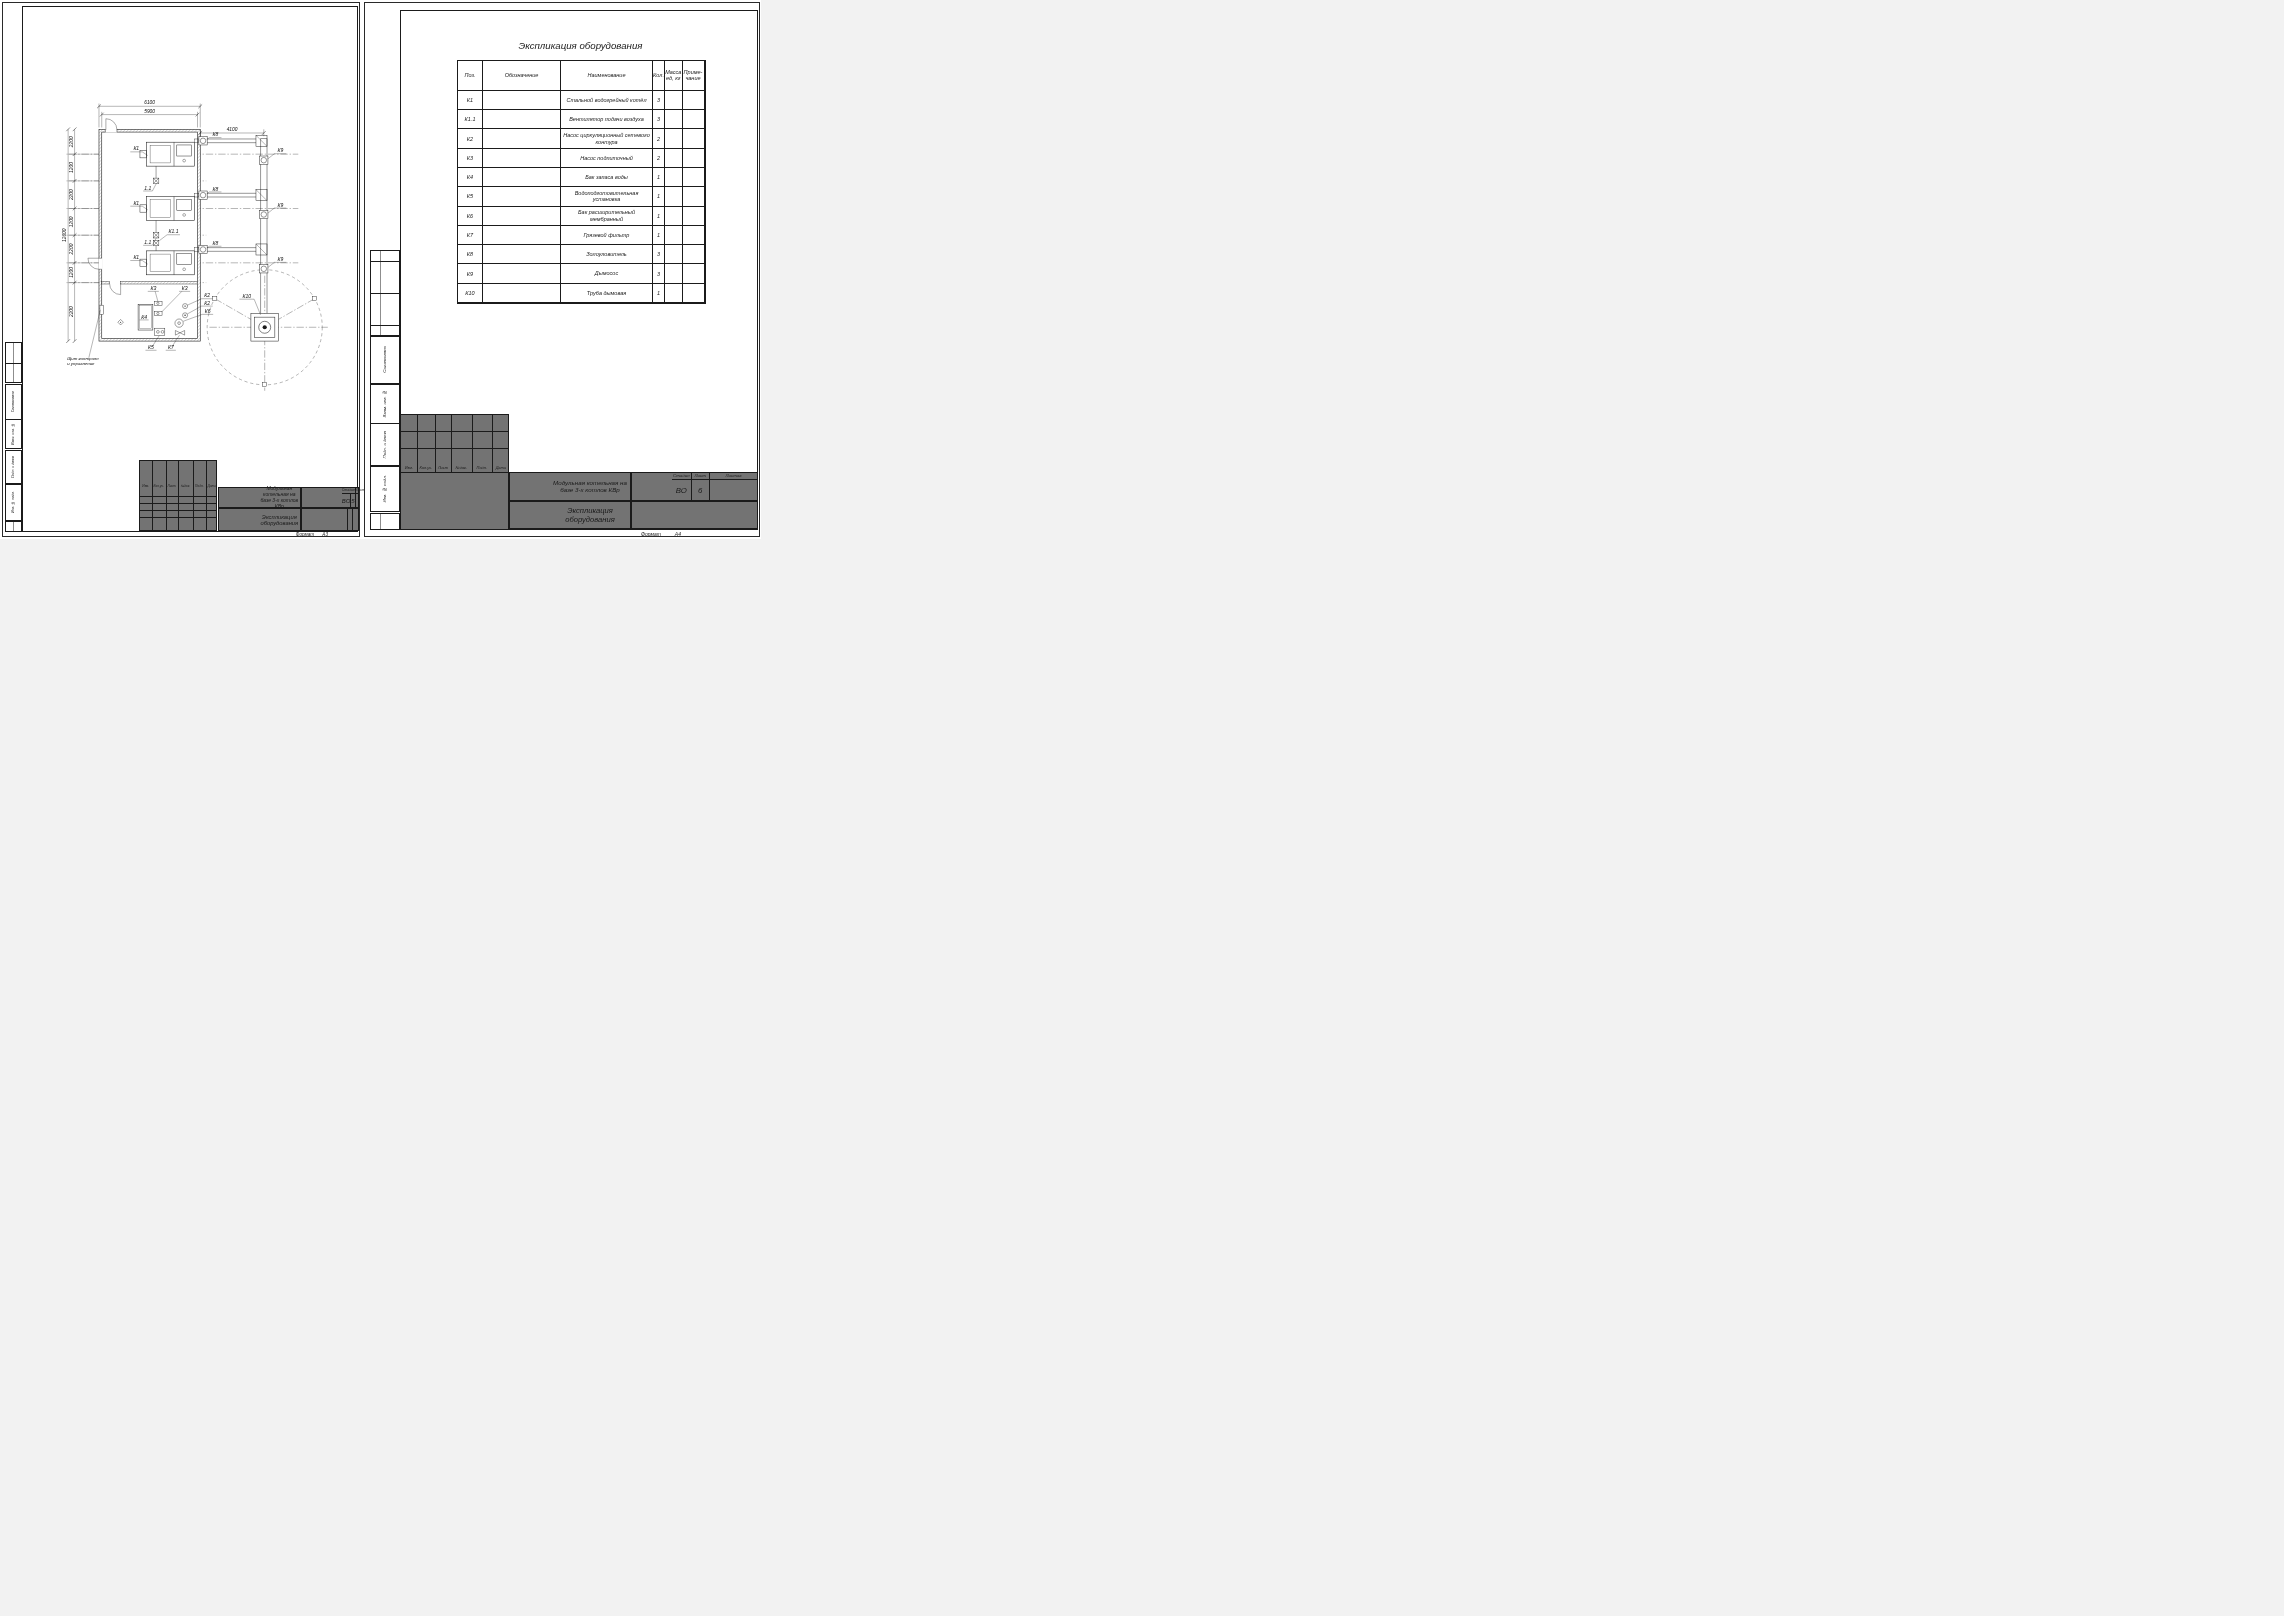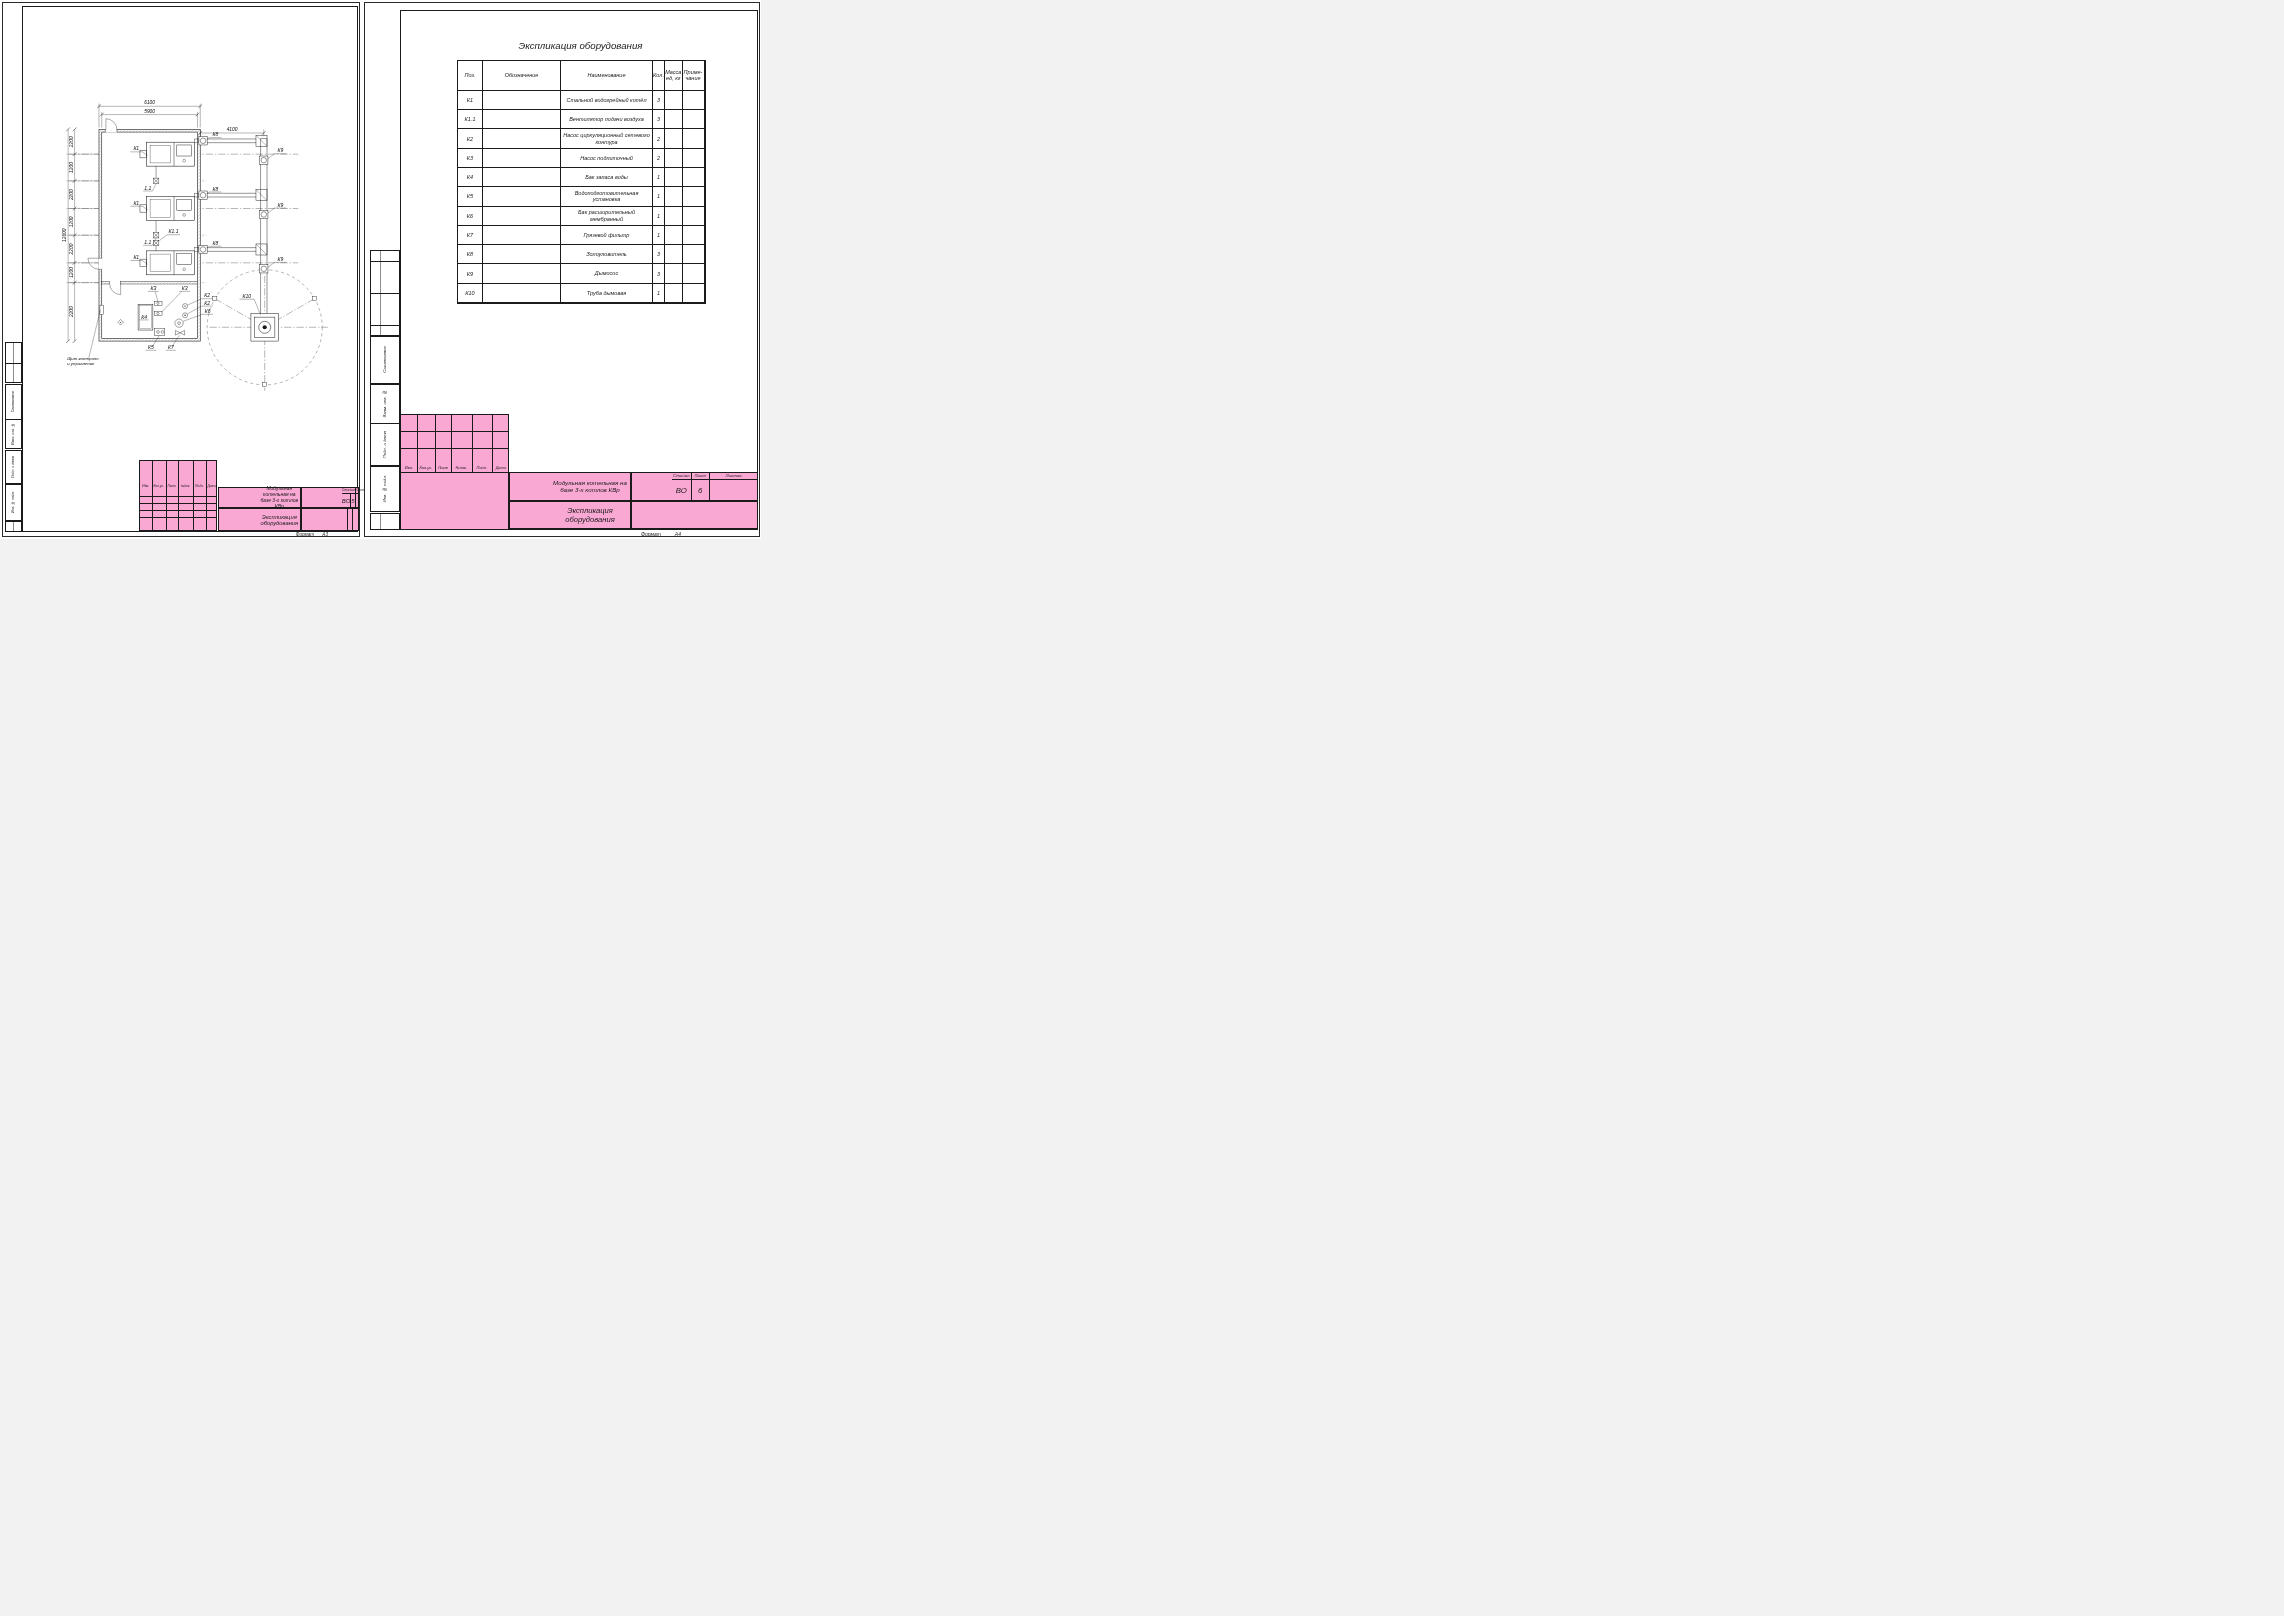--- a/index.html
+++ b/index.html
@@ -28,21 +28,21 @@
                    display:flex; align-items:center; justify-content:center; text-align:center;
                    font-style:italic; font-size:5.5px; padding:0 0.9px; }
   .spec-table .two { flex-direction:column; line-height:1.15; }
   .h  { font-size:5.8px; }
   .hq { font-size:4.4px; }
   .pos { font-size:6px; }
   .name { font-size:5.3px; line-height:1.15; }
   .qty { font-size:5.8px; }
 
   
-  .tb { position:absolute; border:0.6px solid #1b1b1b; background:#f9a8d4;padding-left:40px; }
+  .tb { position:absolute; border:0.6px solid #1b1b1b; background:#737373;padding-left:40px; }
   .revgrid { position:relative; }
   .vl { position:absolute; top:0; bottom:0; width:0.5px; background:#1b1b1b; }
   .revlabels { position:absolute; display:flex; font-size:3.2px; }
   .revlabels span { display:flex; align-items:center; justify-content:center; }
   .revlabels-a4 { font-size:3.9px; }
   .projcell { display:flex; flex-direction:column; align-items:center; justify-content:center; text-align:center; }
   .doccell  { display:flex; align-items:center; justify-content:center; text-align:center; }
   .stagegrid .sg-head, .stagegrid .sg-vals { display:flex; }
   .stagegrid .sg-head { border-bottom:0.5px solid #1b1b1b; }
   .stagegrid span { display:flex; align-items:center; justify-content:center; border-right:0.5px solid #1b1b1b; }

